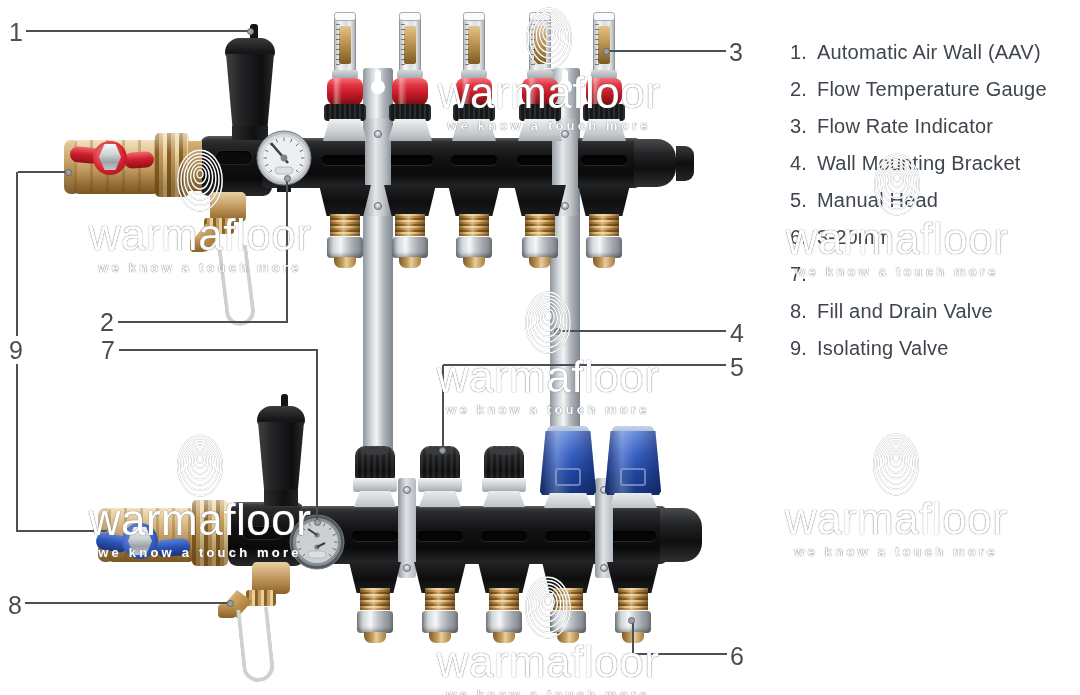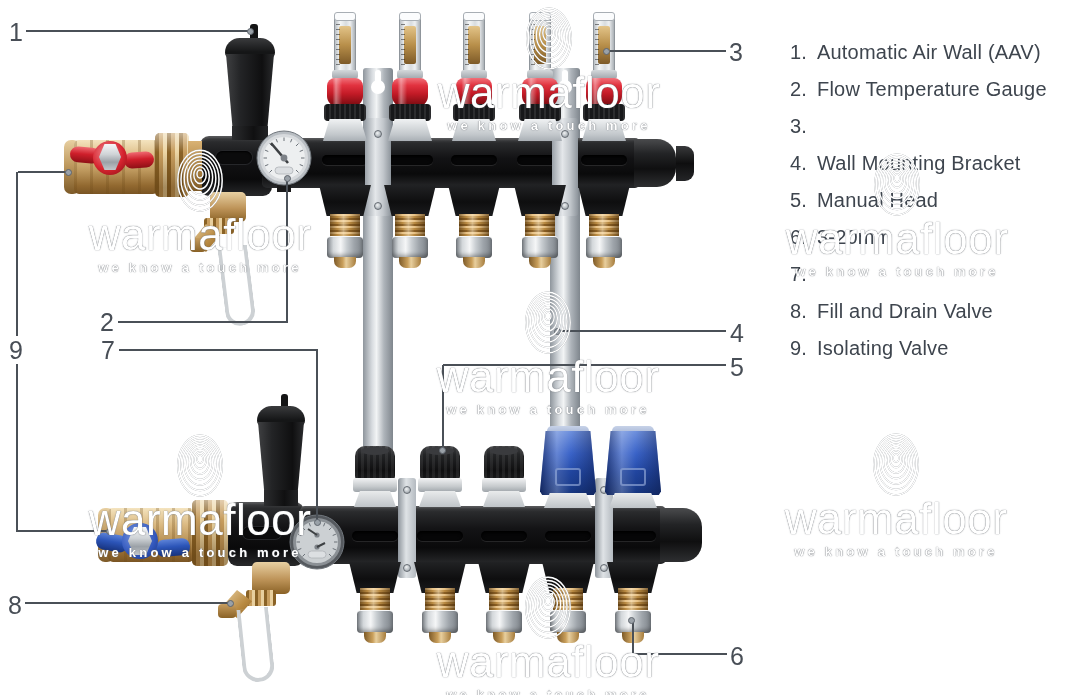--- a/index.html
+++ b/index.html
@@ -463,20 +463,24 @@
       </li>
     <li>
         <span class="lnum">2.</span>
         <span class="ltext">
           <div>Flow Temperature Gauge</div>
           <div></div>
         </span>
       </li>
     <li>
         <span class="lnum">3.</span>
+        <span class="ltext">
+          <div>Flow Rate Indicator</div>
+          <div></div>
+        </span>
       </li>
     <li>
         <span class="lnum">4.</span>
         <span class="ltext">
           <div>Wall Mounting Bracket</div>
           <div></div>
         </span>
       </li>
     <li>
         <span class="lnum">5.</span>

